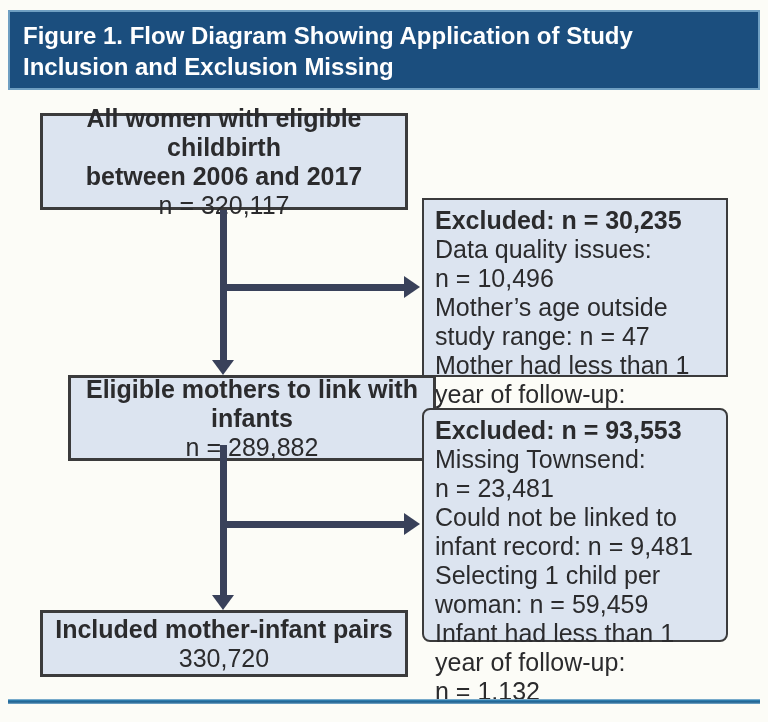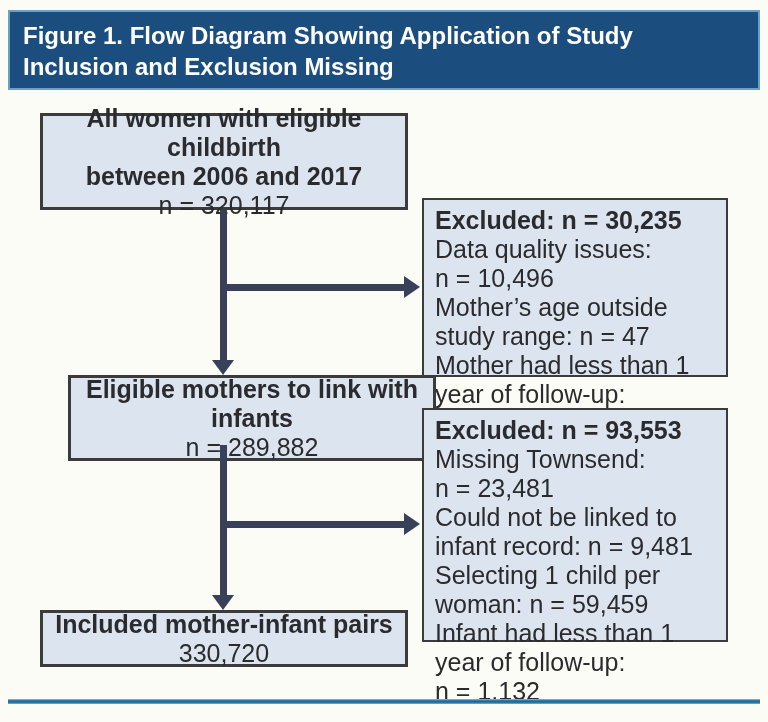--- a/index.html
+++ b/index.html
@@ -42,23 +42,23 @@
   .excl {
     border: 2px solid #3b3b3c;
     font-size: 25px; line-height: 29px;
     padding: 6px 11px;
     text-align: left;
   }
   .b { font-weight: bold; }
 
   .box1 { left: 40px; top: 113px; width: 368px; height: 97px; }
   .box2 { left: 40px; top: 375px; width: 368px; height: 86px; margin-left: 28px; }
-  .box3 { left: 40px; top: 610px; width: 368px; height: 57px; }
+  .box3 { left: 40px; top: 610px; width: 368px; height: 67px; }
   .excl1 { left: 422px; top: 198px; width: 306px; height: 179px; }
-  .excl2 { left: 422px; top: 408px; width: 306px; height: 234px; }
+  .excl2 { left: 422px; top: 408px; width: 306px; height: 234px; border-radius: 8px; }
 
   
   .vline, .hline { position: absolute; background: #39415a; }
   .v1 { left: 220px; top: 210px; width: 7px; height: 152px; }
   .v2 { left: 220px; top: 445px; width: 7px; height: 151px; }
   .h1 { left: 220px; top: 284px; width: 184px; height: 7px; }
   .h2 { left: 220px; top: 521px; width: 184px; height: 7px; }
 
   .arrow-down {
     position: absolute; width: 0; height: 0;

